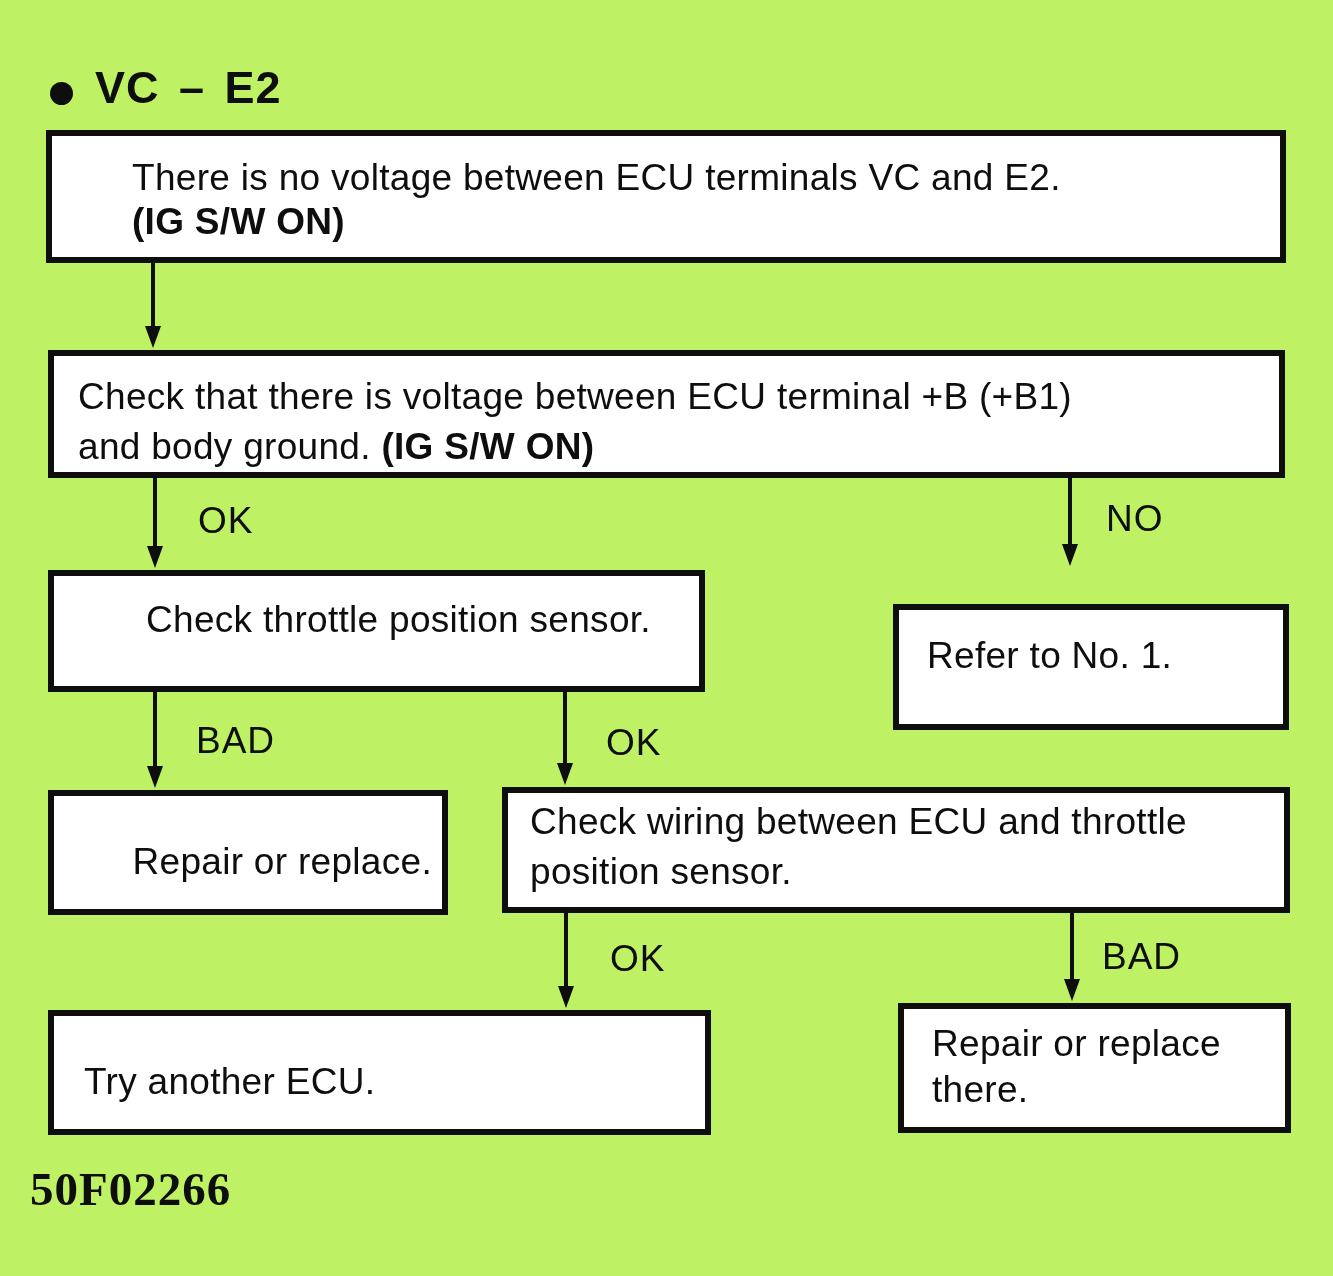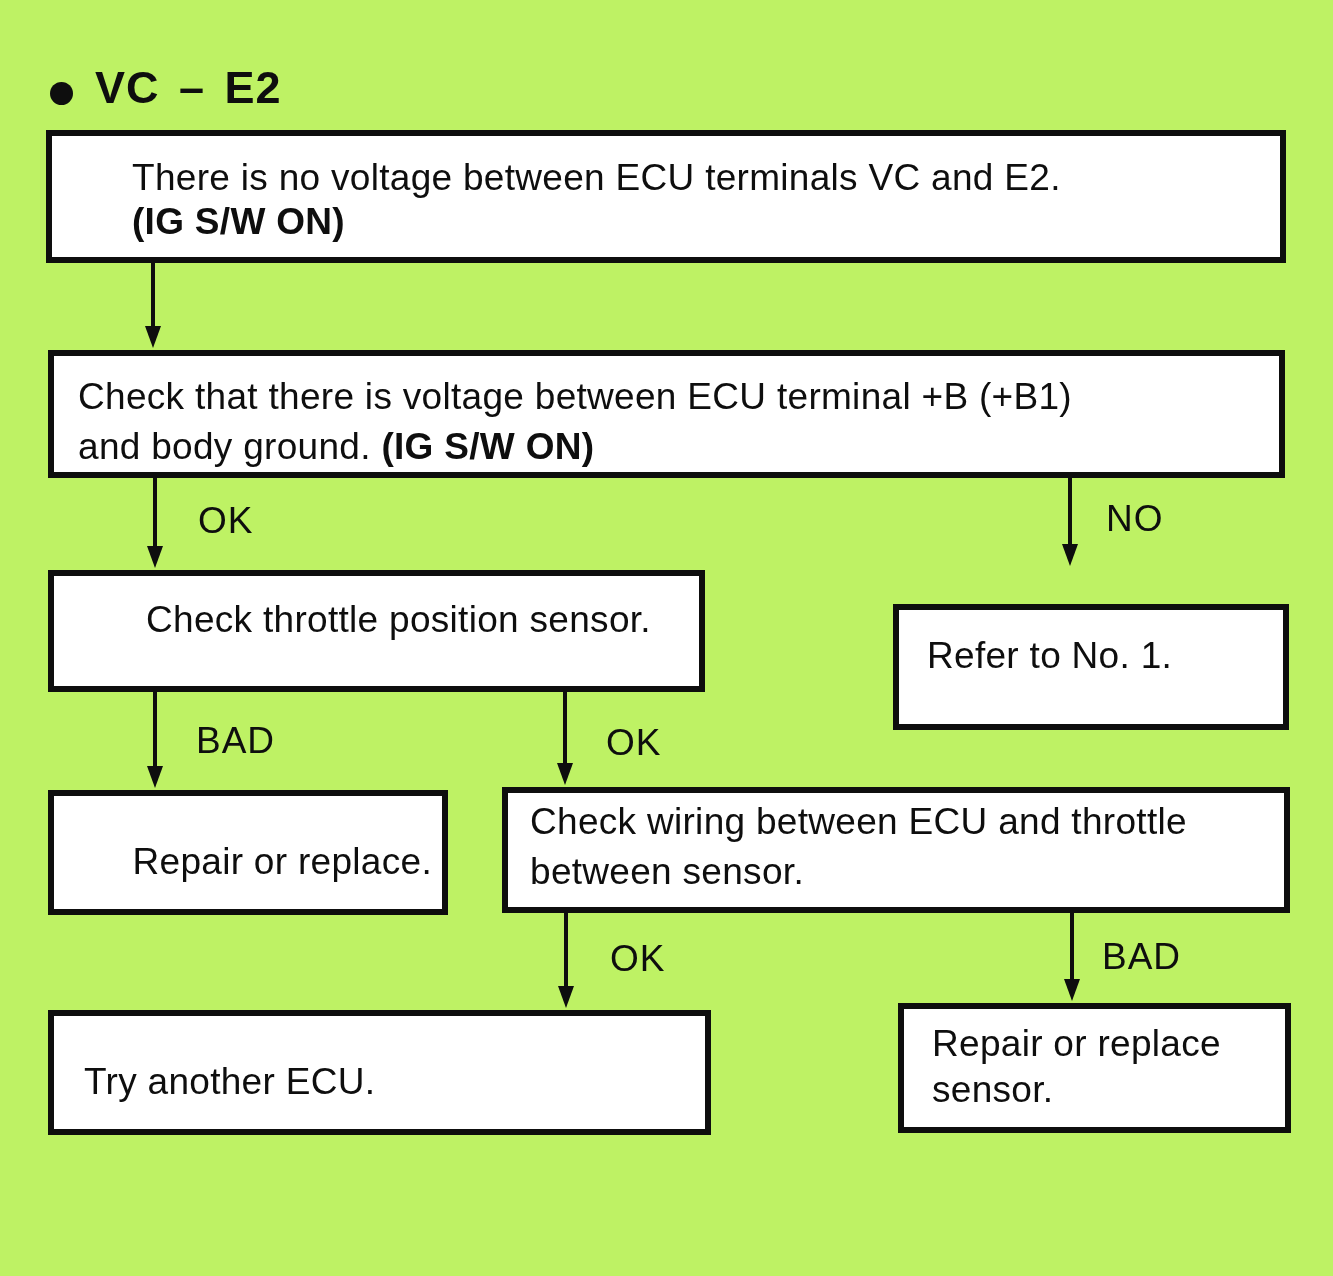--- a/index.html
+++ b/index.html
@@ -145,31 +145,32 @@
   <span class="branch-label" id="lBAD1">BAD</span>
   <div class="conn" id="cE"></div>
   <span class="branch-label" id="lOK2">OK</span>
 
   <div class="node" id="n5">
     <div>Repair or replace.</div>
   </div>
 
   <div class="node" id="n6">
     <div>Check wiring between ECU and throttle</div>
-    <div>between sensor.</div>
+    <div>position sensor.</div>
   </div>
 
   <div class="conn" id="cF"></div>
   <span class="branch-label" id="lOK3">OK</span>
   <div class="conn" id="cG"></div>
   <span class="branch-label" id="lBAD2">BAD</span>
 
   <div class="node" id="n7">
     <div>Try another ECU.</div>
   </div>
 
   <div class="node" id="n8">
     <div>Repair or replace</div>
-    <div>sensor.</div>
+    <div>there.</div>
   </div>
 
+  <div class="figure-code">50F02266</div>
 
 </div>
 
 </body></html>

